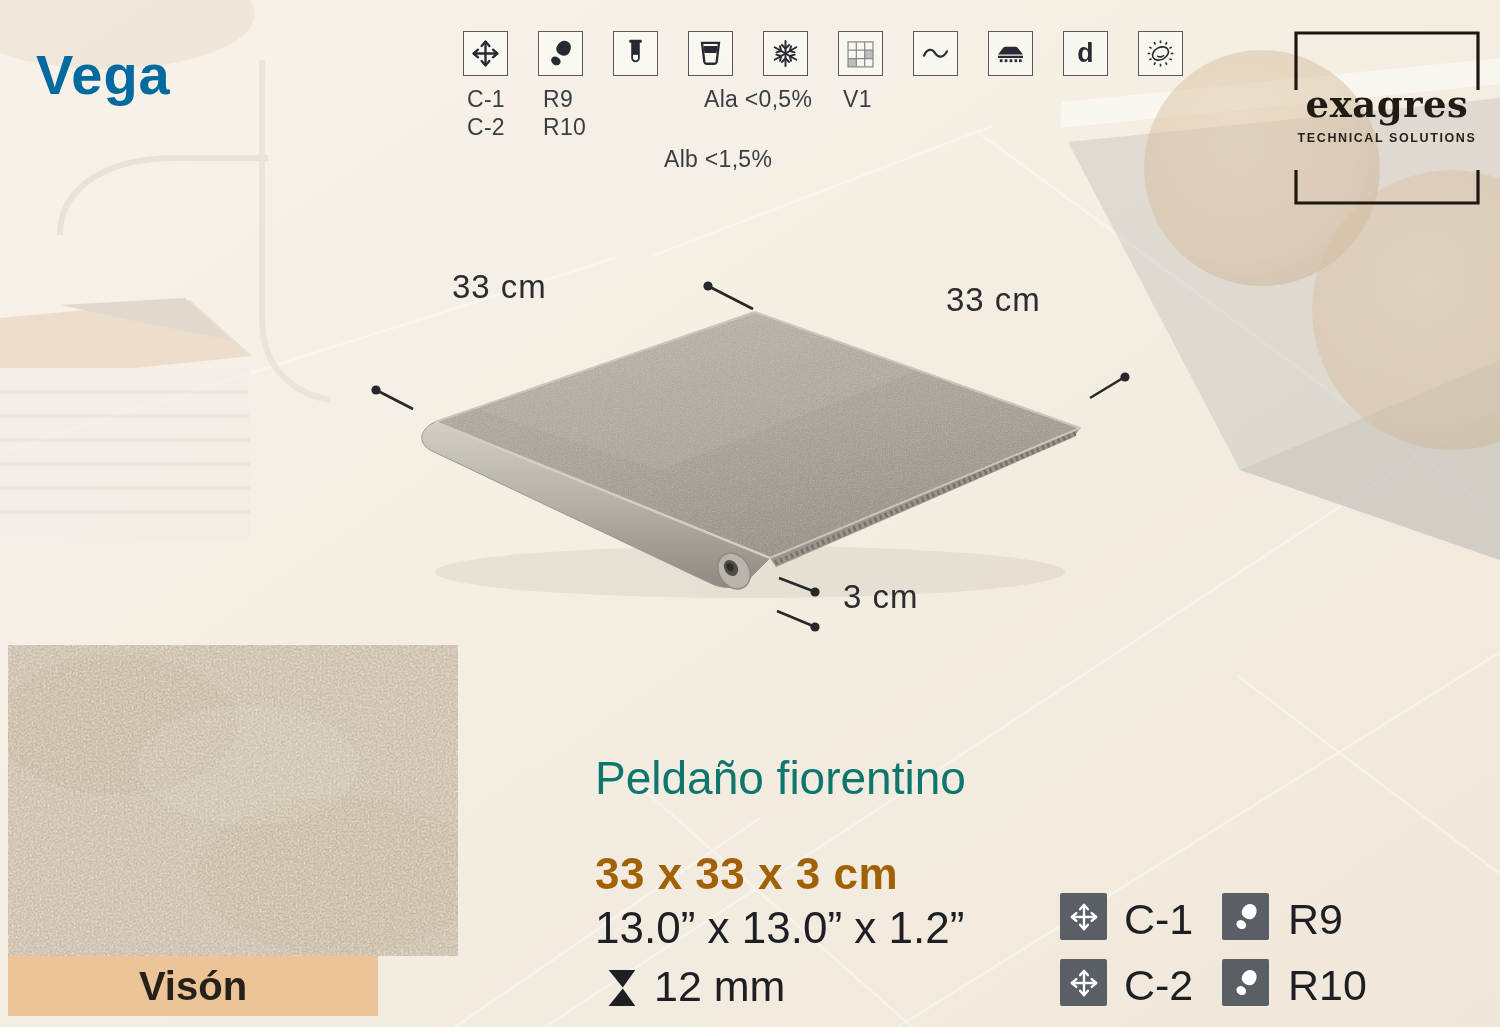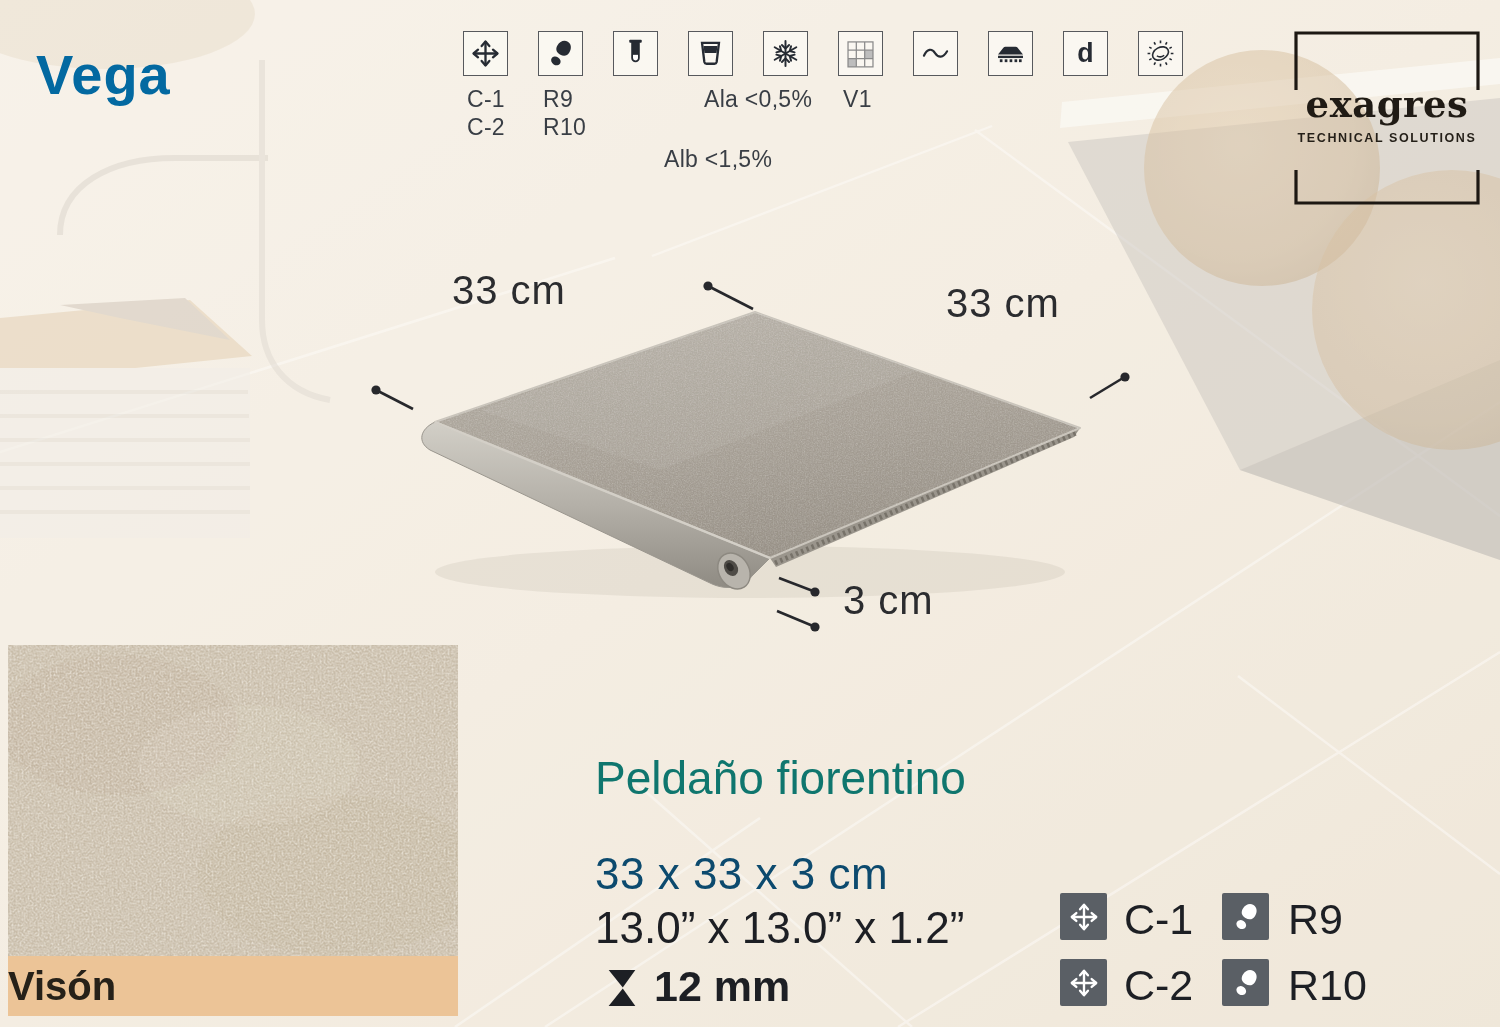--- a/index.html
+++ b/index.html
@@ -14,30 +14,30 @@
   .ibox{width:45px;height:45px;box-sizing:border-box;border:1.7px solid #57595d;
         background:rgba(250,248,243,.88);display:flex;align-items:center;justify-content:center;}
   .ibox svg{width:41px;height:41px;display:block;}
   .tlab{position:absolute;font-size:23px;color:#393e45;letter-spacing:.3px;white-space:nowrap;}
   .logo{position:absolute;left:1292px;top:30px;width:190px;height:176px;}
   .logo-frame{position:absolute;left:0;top:0;width:190px;height:176px;}
   .logo-name{position:absolute;left:0;top:52px;width:190px;text-align:center;
              font-family:"DejaVu Serif",serif;font-size:37px;font-weight:600;color:#201b15;letter-spacing:.5px;}
   .logo-tag{position:absolute;left:0;top:101px;width:190px;text-align:center;
             font-size:12.5px;font-weight:700;color:#241f18;letter-spacing:1.6px;}
-  .dim{position:absolute;font-size:40px;color:#2b2c2f;letter-spacing:1px;white-space:nowrap;}
+  .dim{position:absolute;font-size:33px;color:#2b2c2f;letter-spacing:1px;white-space:nowrap;}
   .swatch{position:absolute;left:8px;top:645px;width:450px;}
   .swatch-tex{display:block;width:450px;height:311px;}
-  .swatch-bar{width:450px;height:60px;background:#ecc497;display:flex;align-items:center;}
+  .swatch-bar{width:370px;height:60px;background:#ecc497;display:flex;align-items:center;justify-content:center;}
   .swatch-name{font-size:40px;font-weight:600;color:#262119;}
   .pname{position:absolute;left:595px;top:751px;font-size:46px;font-weight:500;color:#0f766e;}
-  .psize{position:absolute;left:595px;top:849px;font-size:44px;font-weight:400;color:#0c4a6e;letter-spacing:.5px;}
+  .psize{position:absolute;left:595px;top:849px;font-size:44px;font-weight:700;color:#a16207;letter-spacing:.5px;}
   .pinch{position:absolute;left:595px;top:903px;font-size:44px;font-weight:400;color:#1d1f24;}
   .thick-ic{position:absolute;left:602px;top:968px;width:40px;height:40px;}
-  .thick-tx{position:absolute;left:654px;top:962px;font-size:43px;color:#1d1f24;font-weight:bold;}
+  .thick-tx{position:absolute;left:654px;top:962px;font-size:43px;color:#1d1f24;}
   .sq{position:absolute;width:47px;height:47px;background:#5a5f65;border-radius:2px;
       display:flex;align-items:center;justify-content:center;}
   .sq svg{width:42px;height:42px;display:block;}
   .blab{position:absolute;font-size:43px;font-weight:500;color:#1d1f24;white-space:nowrap;}
 </style>
 </head>
 <body>
 
 <div class="page">
 

